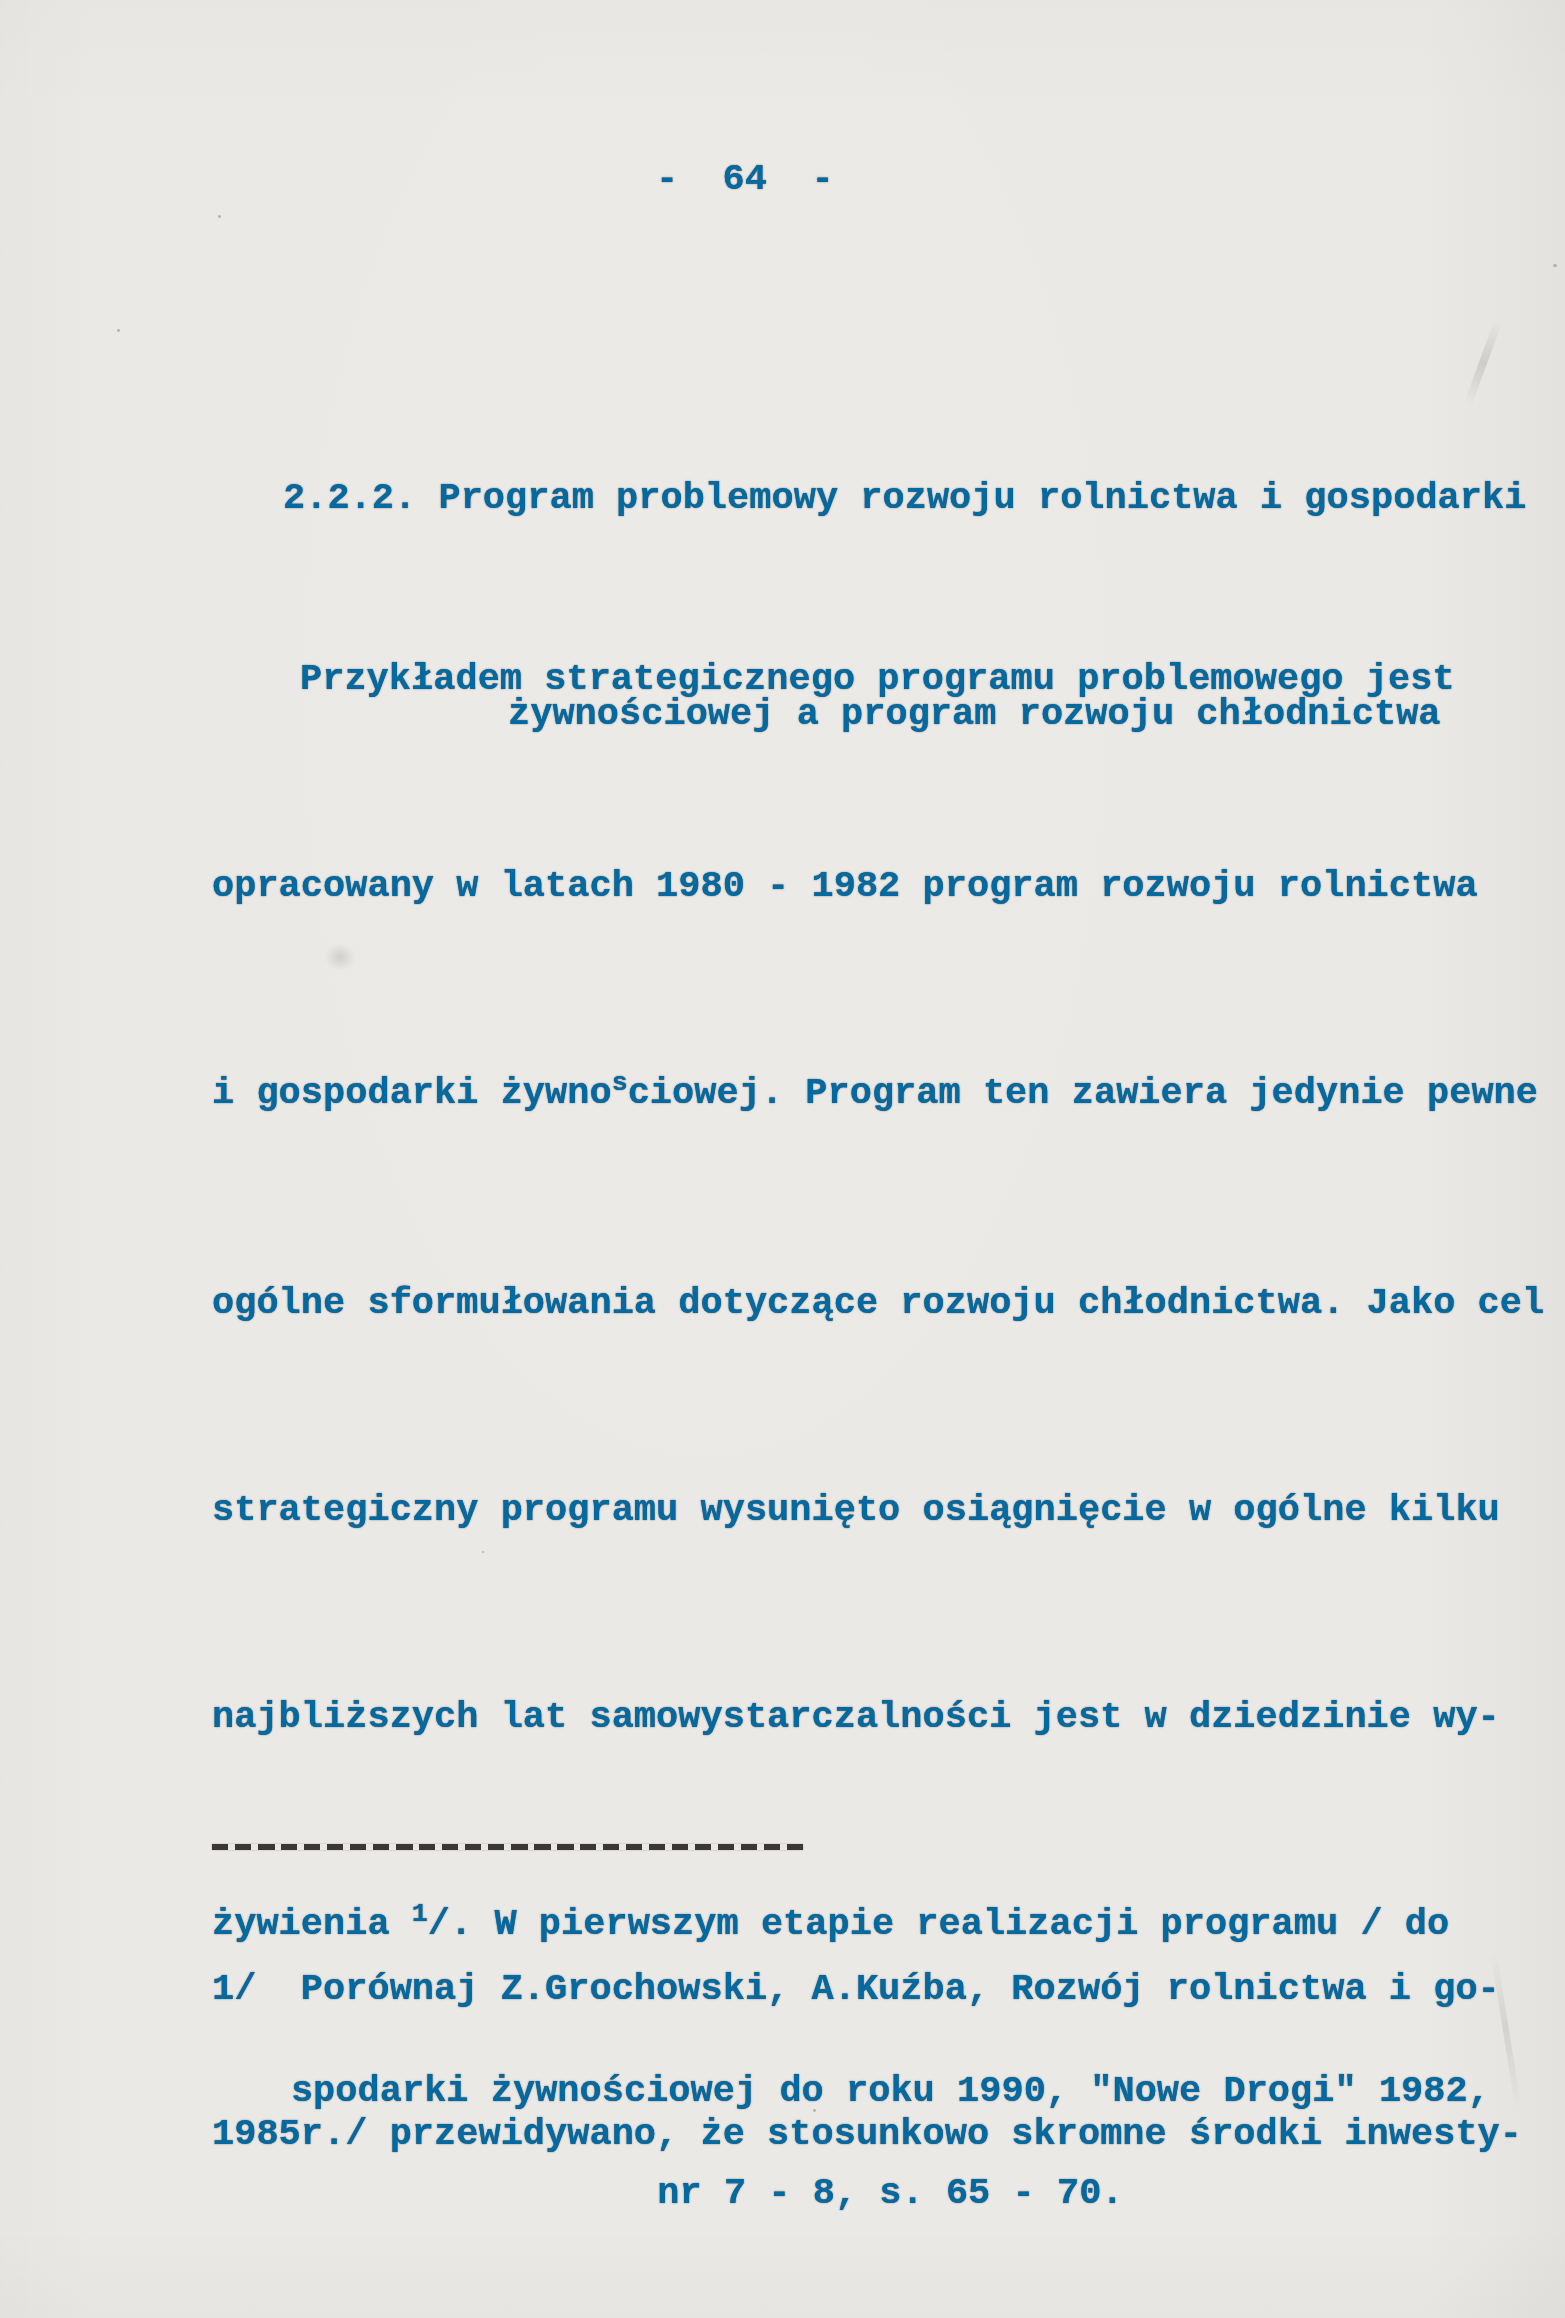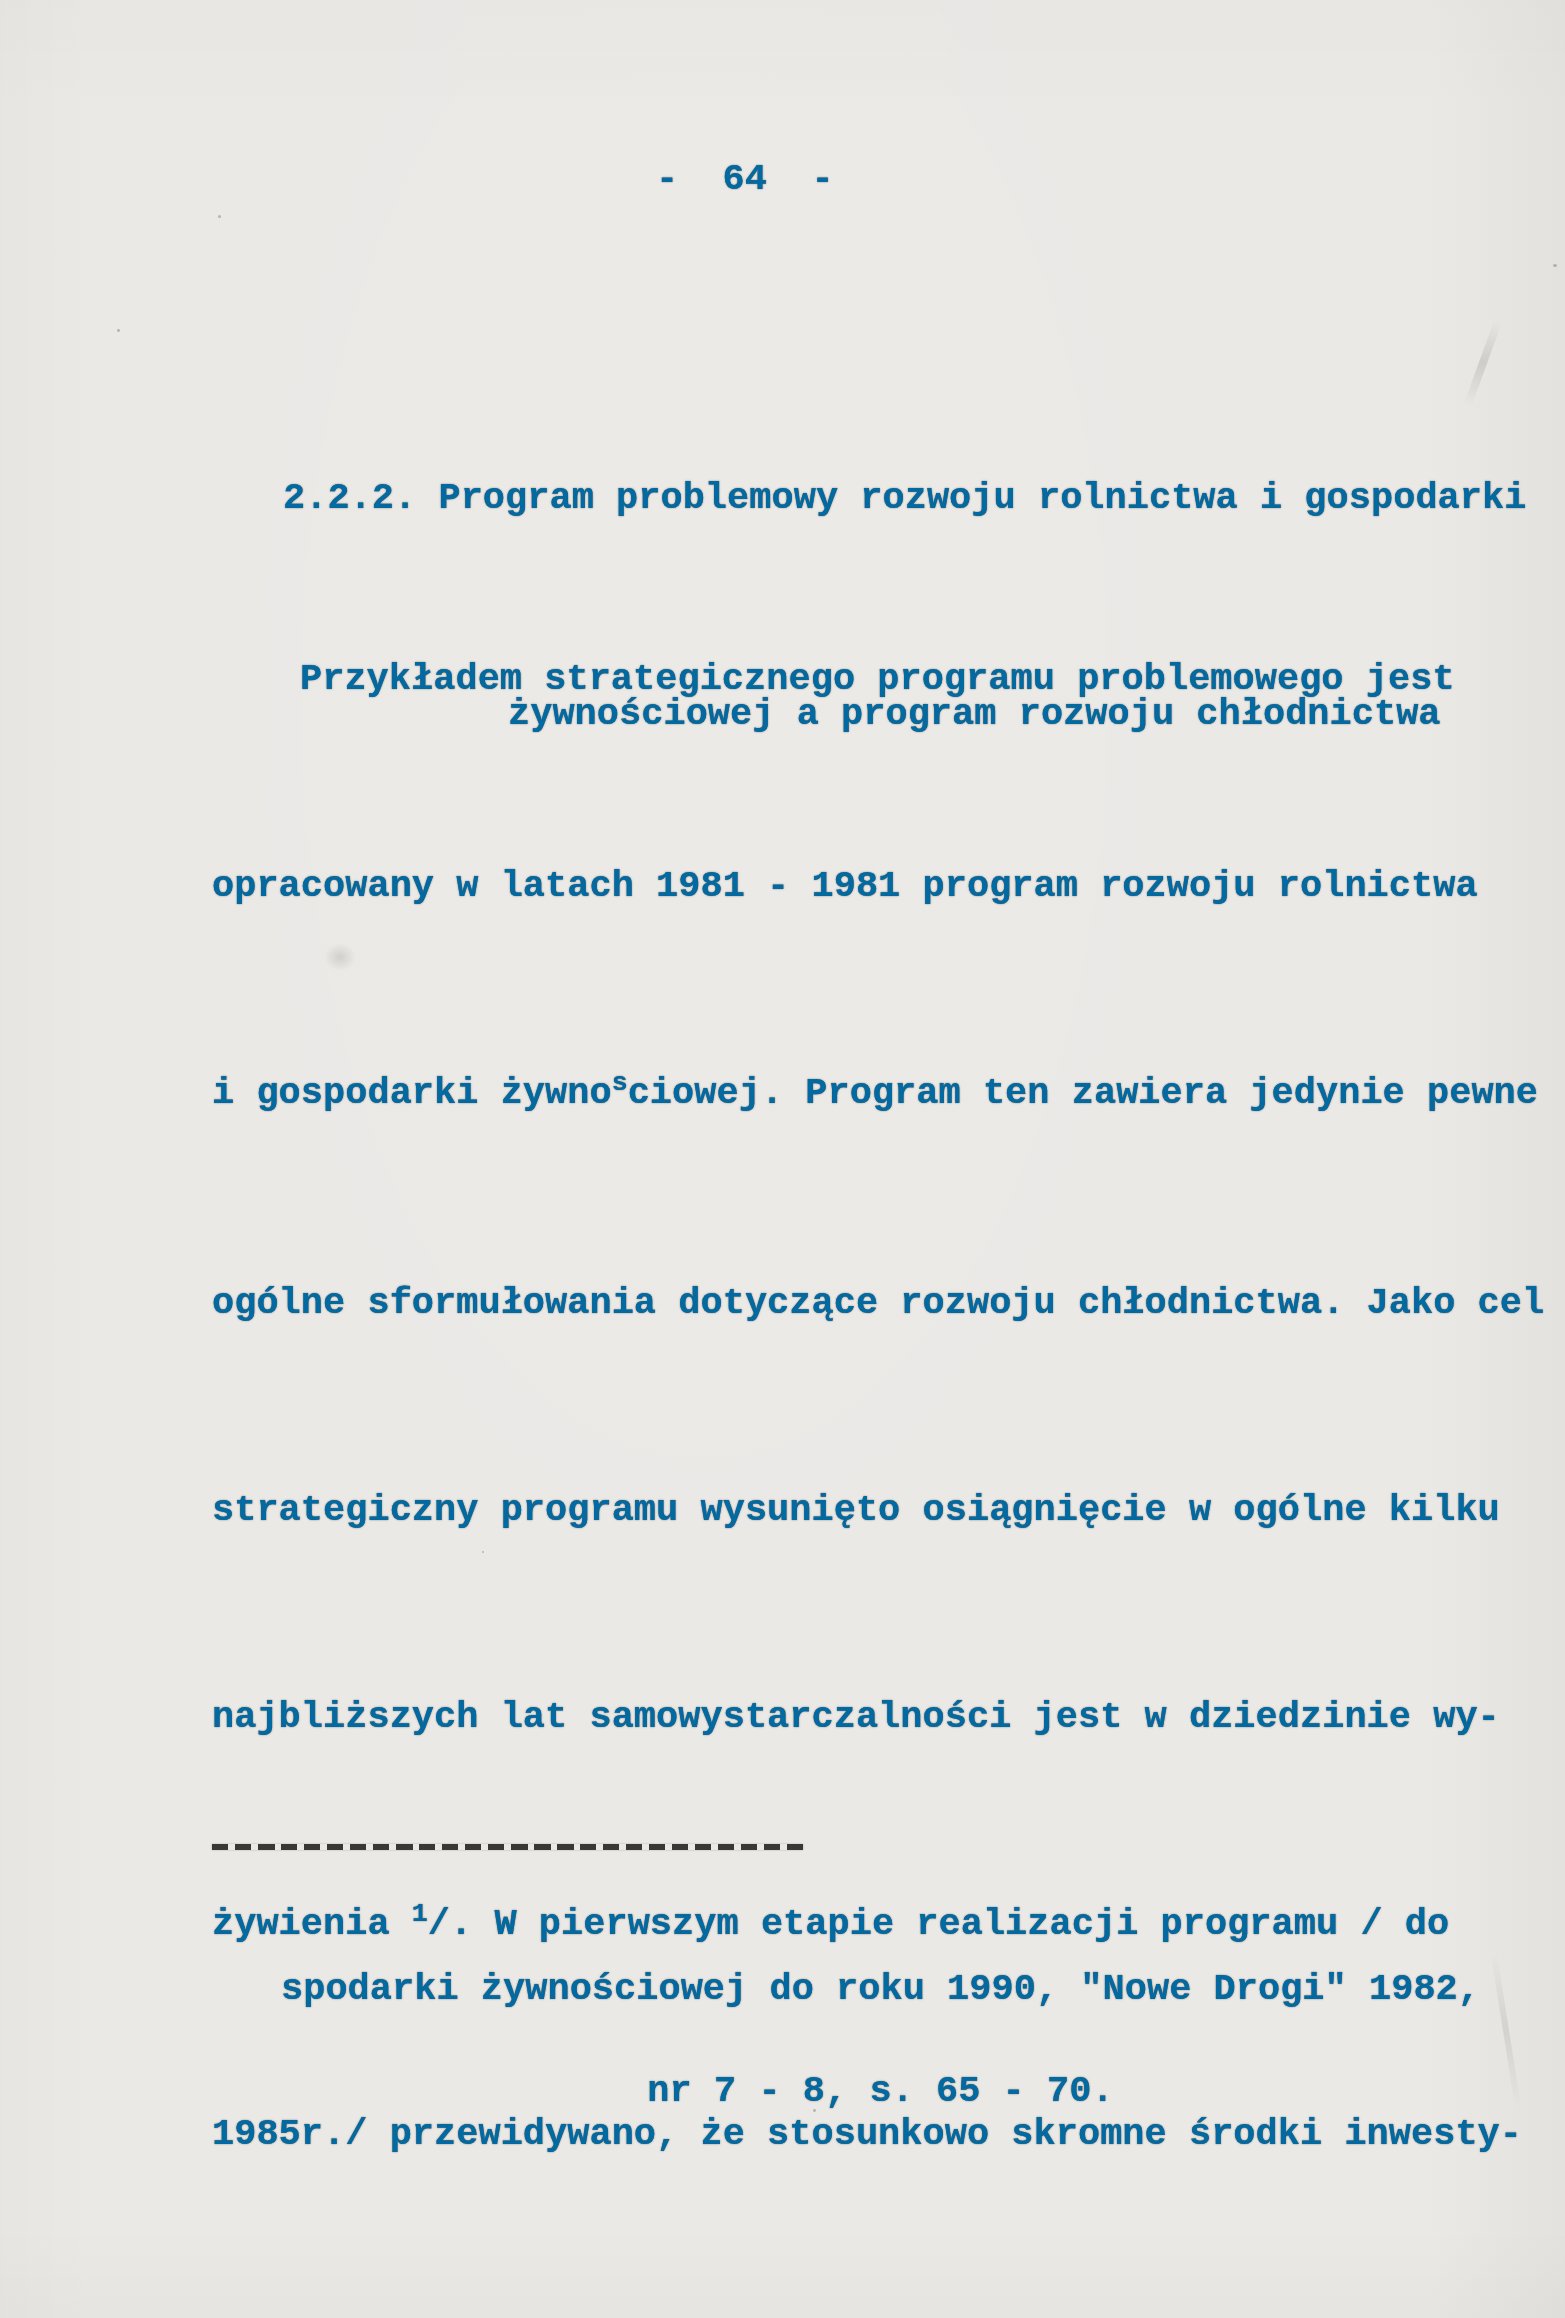--- a/index.html
+++ b/index.html
@@ -99,21 +99,21 @@
 
 <div id="page-number" class="typed">-  64  -</div>
 
 <div id="heading" class="typed">
   <div class="h-line1">2.2.2. Program problemowy rozwoju rolnictwa i gospodarki</div>
   <div class="h-line2">żywnościowej a program rozwoju chłodnictwa</div>
 </div>
 
 <div id="body-text" class="typed">
   <div class="indent">Przykładem strategicznego programu problemowego jest</div>
-  <div>opracowany w latach 1981 - 1981 program rozwoju rolnictwa</div>
+  <div>opracowany w latach 1980 - 1982 program rozwoju rolnictwa</div>
   <div>i gospodarki żywno<sup>s</sup>ciowej. Program ten zawiera jedynie pewne</div>
   <div>ogólne sformułowania dotyczące rozwoju chłodnictwa. Jako cel</div>
   <div>strategiczny programu wysunięto osiągnięcie w ogólne kilku</div>
   <div>najbliższych lat samowystarczalności jest w dziedzinie wy-</div>
   <div>żywienia <sup>1</sup>/. W pierwszym etapie realizacji programu / do</div>
   <div>1985r./ przewidywano, że stosunkowo skromne środki inwesty-</div>
   <div>cyjne jakie miano do dyspozycji powinny być wykorzystane</div>
   
   
   
@@ -122,20 +122,21 @@
   
   
   
   
   
 </div>
 
 <div id="separator"></div>
 
 <div id="footnote" class="typed">
+  <div>1/  Porównaj Z.Grochowski, A.Kuźba, Rozwój rolnictwa i go-</div>
   <div class="f-cont">spodarki żywnościowej do roku 1990, "Nowe Drogi" 1982,</div>
   <div class="f-cont">nr 7 - 8, s. 65 - 70.</div>
 </div>
 
 <div class="smudge" id="smudge-1"></div>
 <div class="smudge" id="smudge-2"></div>
 <div class="smudge" id="smudge-3"></div>
 <div class="speck" style="left:218px; top:215px; width:3.4px; height:3.4px;"></div>
 <div class="speck" style="left:1553px; top:264px; width:4.1px; height:3.4px;"></div>
 <div class="speck" style="left:117px; top:329px; width:2.8px; height:2.8px;"></div>

